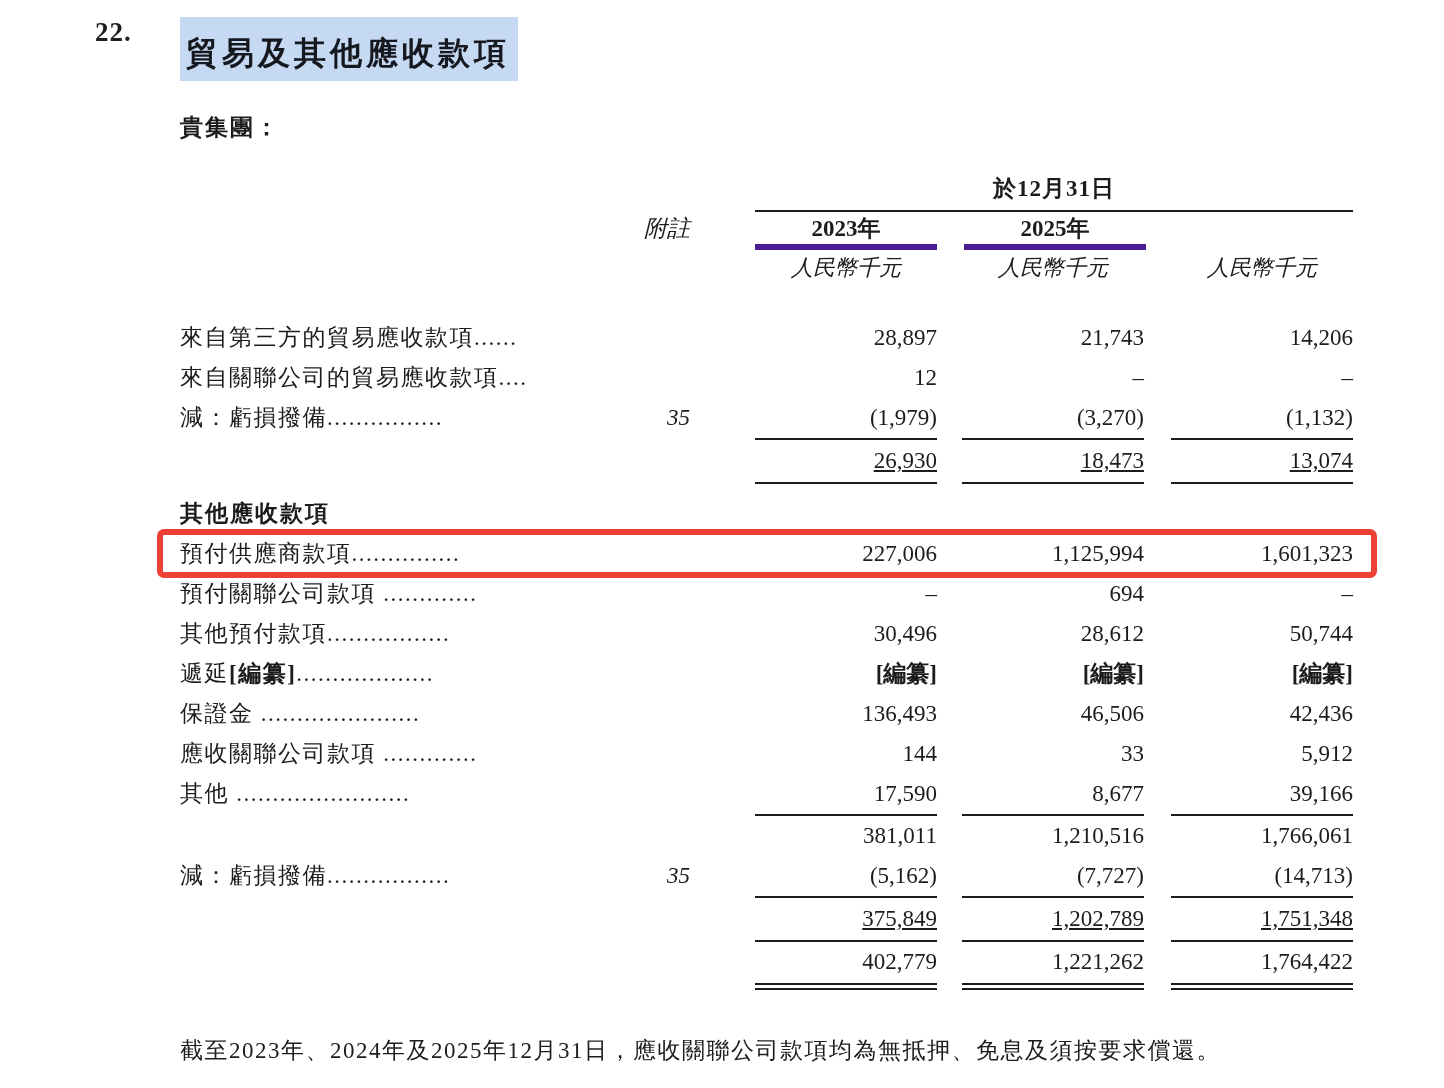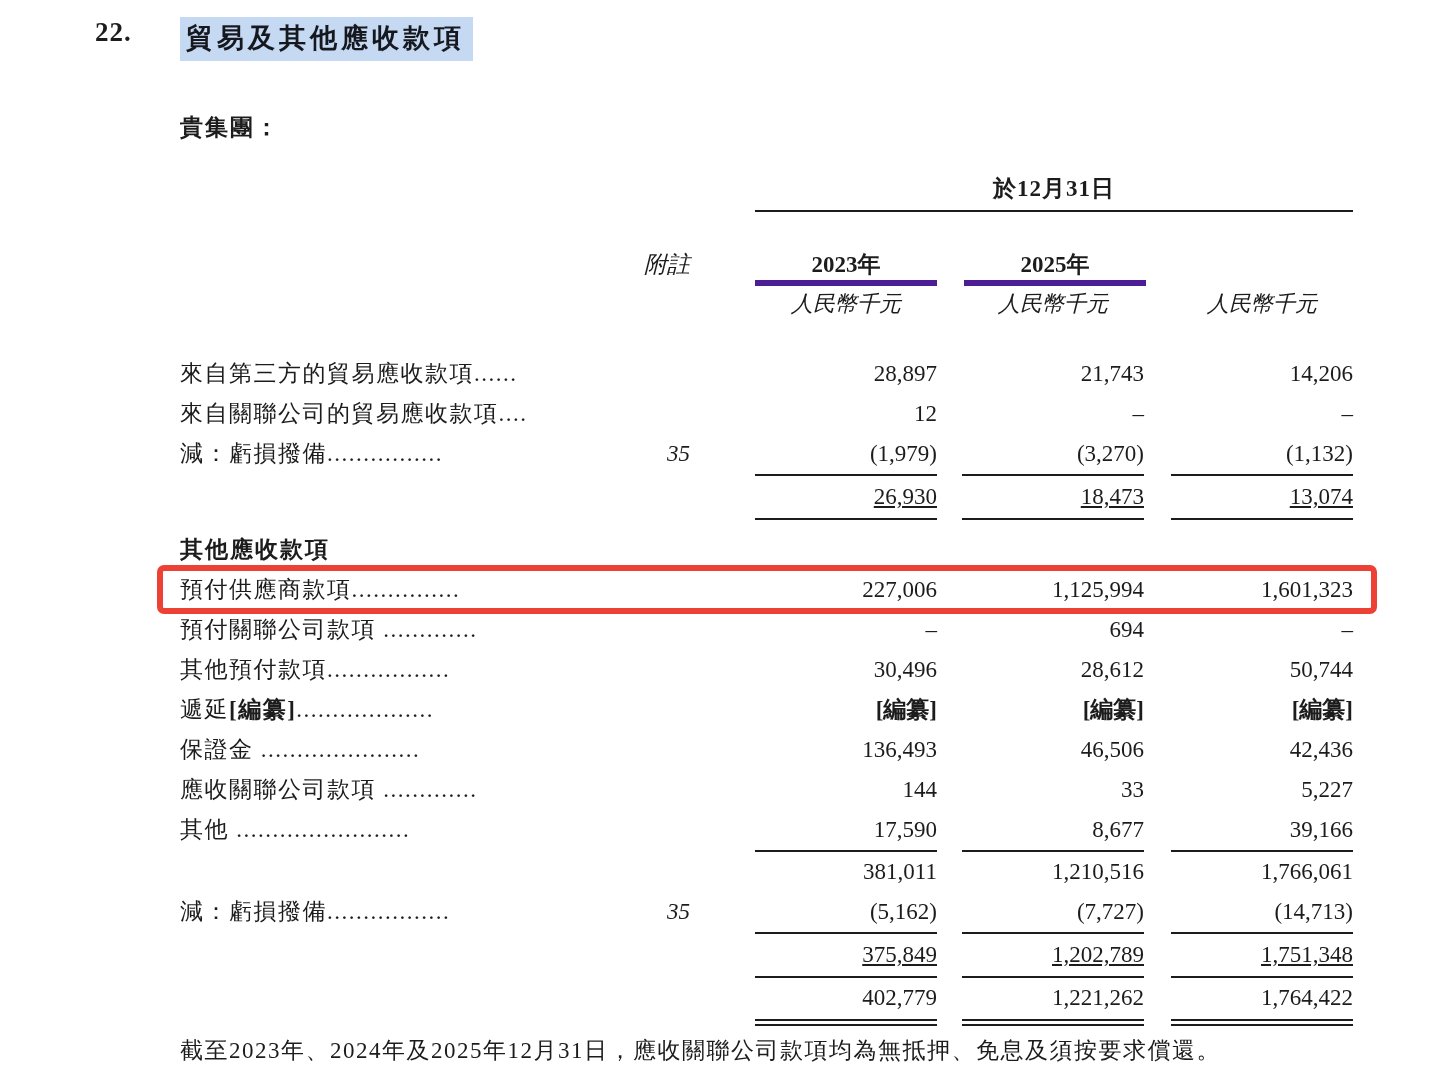--- a/index.html
+++ b/index.html
@@ -6,41 +6,41 @@
   body { background:#ffffff; }
   #page {
     position:relative; width:1444px; height:1088px; background:#ffffff;
     font-family:"Liberation Serif","DejaVu Serif",serif;
     color:#1c1c1c; overflow:hidden;
   }
   
   .sec-head { position:absolute; left:95px; top:17px; display:flex; align-items:flex-start; }
   .sec-num { font-weight:bold; font-size:27px; width:85px; letter-spacing:1px; }
   .sec-title {
-    font-weight:bold; font-size:27px; letter-spacing:4px;
-    background:#c6d9f2; padding:3px 8px 5px 6px; color:#15181f;
+    font-weight:bold; font-size:32px; letter-spacing:4px;
+    background:#c6d9f2; padding:15px 8px 5px 6px; color:#15181f;
   }
   
   .group-label { position:absolute; left:180px; top:112px; font-weight:bold; font-size:23px; letter-spacing:2px; }
   
   .fin-table { position:absolute; left:180px; top:170px; width:1176px; }
   .trow { display:flex; height:40px; line-height:40px; }
   .c-label { width:430px; font-size:23px; letter-spacing:1.5px; white-space:nowrap; overflow:hidden; }
   .c-note  { width:80px; text-align:right; font-style:italic; font-size:23px; }
   .c-val   { width:182px; text-align:right; font-size:23px; white-space:nowrap; }
   .c-val.g1 { margin-left:65px; }
   .c-val.g2 { margin-left:25px; }
   .c-val.g3 { margin-left:27px; }
   
   .hdr-date-row { height:42px; display:flex; }
   .hdr-date-span {
     margin-left:575px; width:598px; text-align:center; font-weight:bold; font-size:23px;
     border-bottom:2px solid #1c1c1c; line-height:38px; letter-spacing:1px;
   }
-  .hdr-years { height:38px; line-height:34px;margin-top:36px; }
+  .hdr-years { height:38px; line-height:34px; }
   .hdr-years .c-note { font-size:23px; }
   .hdr-years .c-val { font-weight:bold; text-align:center; border-bottom:6px solid #4c1d95; }
   .hdr-unit { height:32px; line-height:32px; margin-top:2px; }
   .hdr-unit .c-val { font-style:italic; text-align:center; font-size:22px; }
   .hdr-spacer { height:34px; }
   
   .sum-t  .c-val { border-top:2px solid #1c1c1c; }
   .sum-tb .c-val { border-top:2px solid #1c1c1c; border-bottom:2px solid #1c1c1c;text-decoration:underline; }
   .sum-tb { height:46px; line-height:42px; }
   .sum-t  { height:42px; line-height:40px; }
@@ -176,21 +176,21 @@
       <div class="c-val g1">136,493</div>
       <div class="c-val g2">46,506</div>
       <div class="c-val g3">42,436</div>
     </div>
 
     <div class="trow">
       <div class="c-label">應收關聯公司款項 .............</div>
       <div class="c-note"></div>
       <div class="c-val g1">144</div>
       <div class="c-val g2">33</div>
-      <div class="c-val g3">5,227</div>
+      <div class="c-val g3">5,912</div>
     </div>
 
     <div class="trow">
       <div class="c-label">其他 ........................</div>
       <div class="c-note"></div>
       <div class="c-val g1">17,590</div>
       <div class="c-val g2">8,677</div>
       <div class="c-val g3">39,166</div>
     </div>
 

